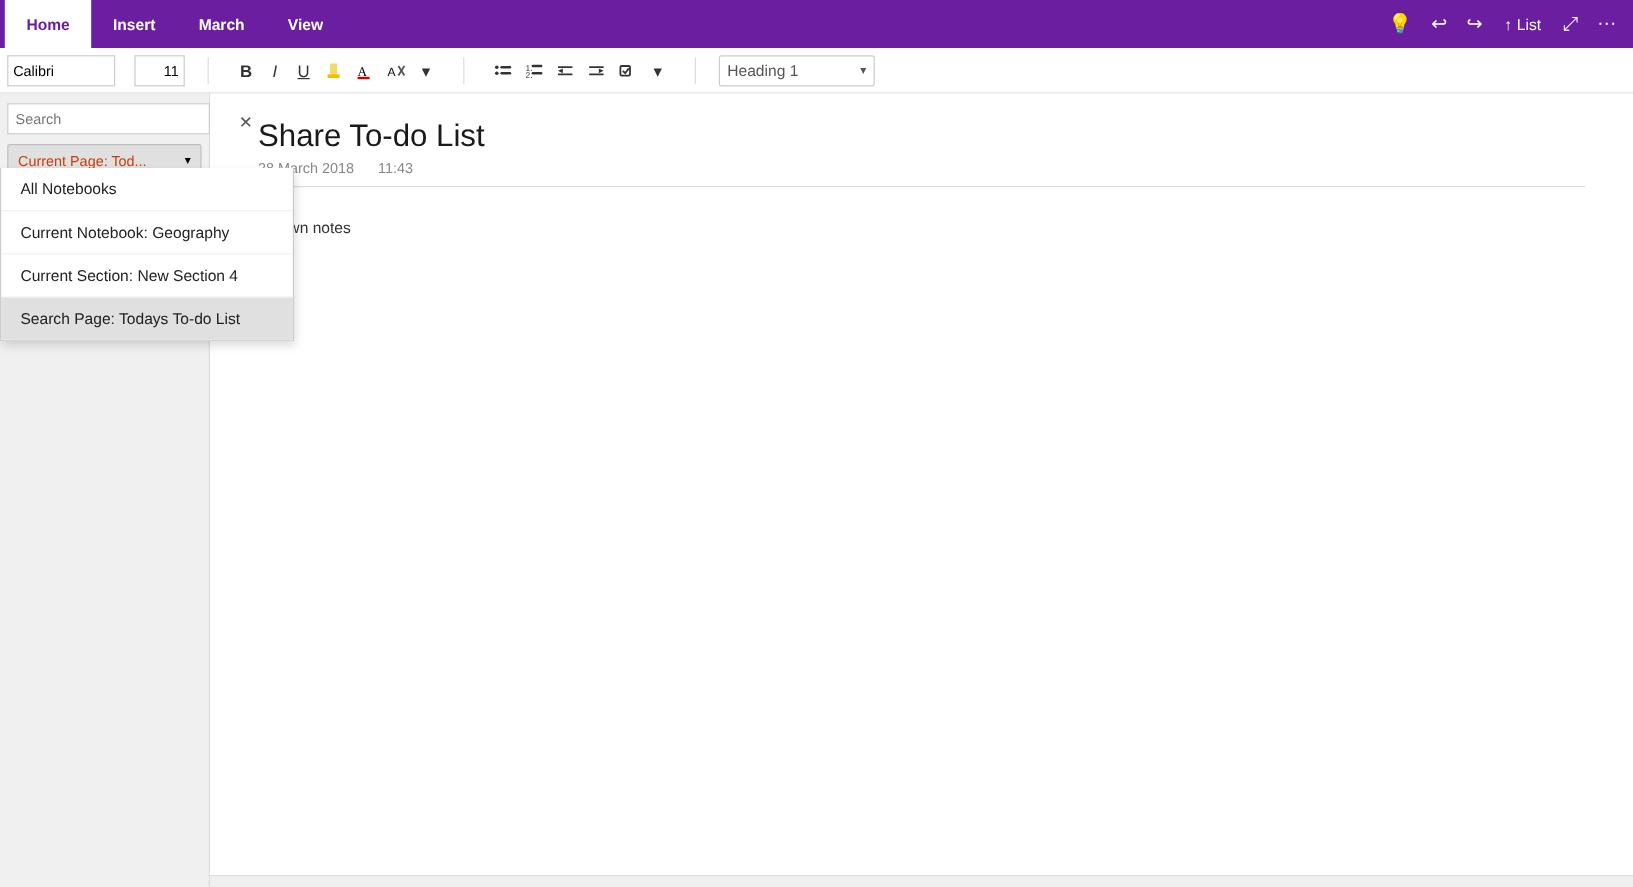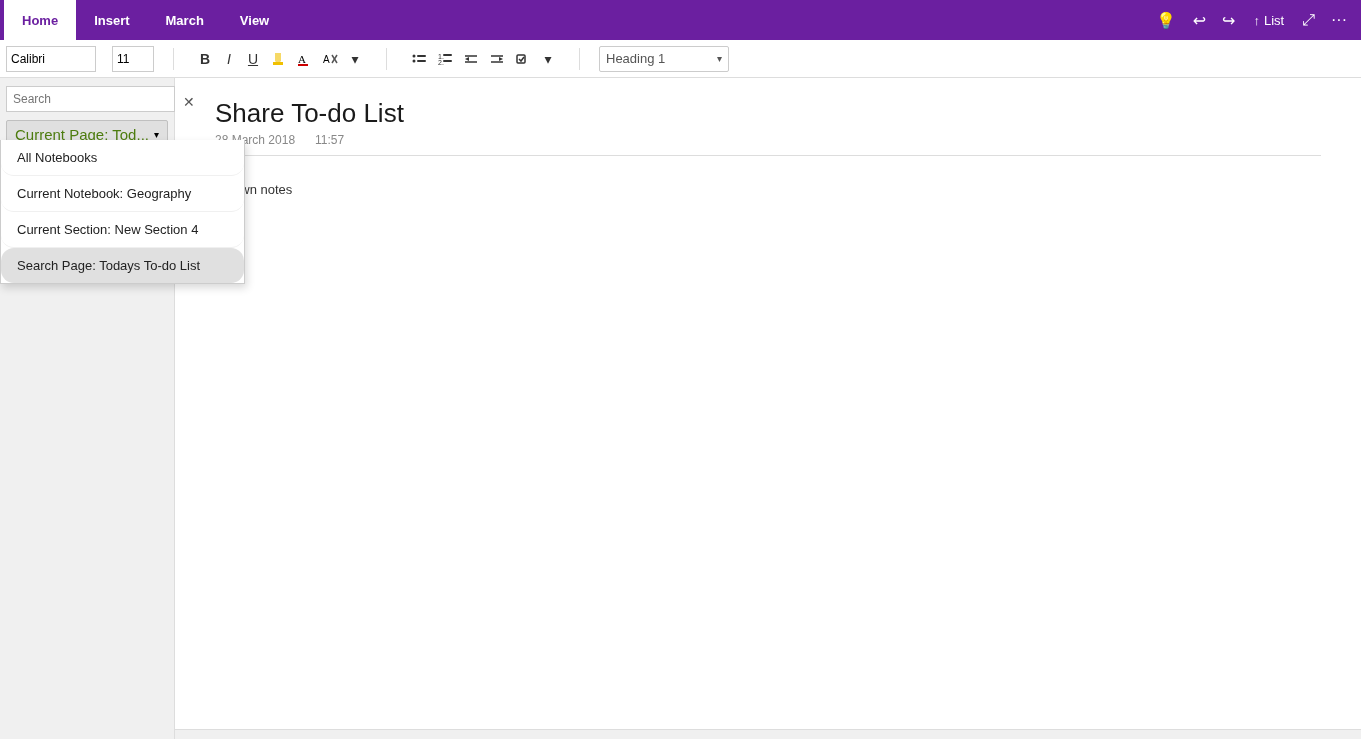--- a/index.html
+++ b/index.html
@@ -77,21 +77,21 @@
       font-size: 12px;
       padding: 0 4px;
       background: #fff;
     }
     .font-size-selector {
       width: 42px;
       height: 26px;
       border: 1px solid #ccc;
       font-size: 12px;
       padding: 0 4px;
-      text-align: left;
+      text-align: right;
       background: #fff;
     }
     .toolbar-sep {
       width: 1px;
       height: 22px;
       background: #ddd;
       margin: 0 3px;
     }
     .tb-btn {
       background: none;
@@ -146,21 +146,21 @@
       border-right: 1px solid #ddd;
       display: flex;
       flex-direction: column;
       position: relative;
       z-index: 10;
     }
     .search-bar {
       display: flex;
       align-items: flex-end;
       padding: 8px 6px;
-      gap: 4px;
+      gap: 20px;
       background: #f0f0f0;
     }
     .search-input {
       flex: 1;
       height: 26px;
       border: 1px solid #ccc;
       background: #fff;
       padding: 0 6px;
       font-size: 12px;
       outline: none;
@@ -204,21 +204,20 @@
       left: 0;
       width: 245px;
       z-index: 100;
     }
     .dropdown-item {
       padding: 10px 16px;
       font-size: 13px;
       color: #222;
       cursor: pointer;
       border-bottom: 1px solid #f0f0f0;
-      border-radius: 13px;
     }
     .dropdown-item.selected { background: #e0e0e0; font-weight: 500; }
     .dropdown-item:last-child { border-bottom: none; }
 
     
     .content-area {
       flex: 1;
       background: #fff;
       overflow: auto;
       padding: 20px 40px;
@@ -354,35 +353,35 @@
 </div>
 
 <div class="main-layout">
 
   <div class="sidebar">
     <div class="search-bar">
       <input class="search-input" type="text" placeholder="Search" style="">
       <button class="search-clear-btn">✕</button>
     </div>
     <div class="search-scope-dropdown">
-      <span style="flex:1; font-size:15px; color:#4d7c0f; overflow:hidden; text-overflow:ellipsis; white-space:nowrap;">Current Page: Tod...</span>
+      <span style="flex:1; font-size:12px; color:#c2410c; overflow:hidden; text-overflow:ellipsis; white-space:nowrap;">Current Page: Tod...</span>
       <span class="chevron-down">▾</span>
     </div>
 
     <div class="dropdown-menu">
       <div class="dropdown-item">All Notebooks</div>
       <div class="dropdown-item">Current Notebook: Geography</div>
       <div class="dropdown-item">Current Section: New Section 4</div>
       <div class="dropdown-item selected">Search Page: Todays To-do List</div>
     </div>
   </div>
 
   <div class="content-area">
     <div class="page-title">Share To-do List</div>
     <div class="page-meta">
       <span>28 March 2018</span>
-      <span>11:57</span>
+      <span>11:43</span>
     </div>
     <div class="page-content">e down notes</div>
   </div>
 </div>
 
 <div class="bottom-scrollbar"></div>
 
 </body></html>

